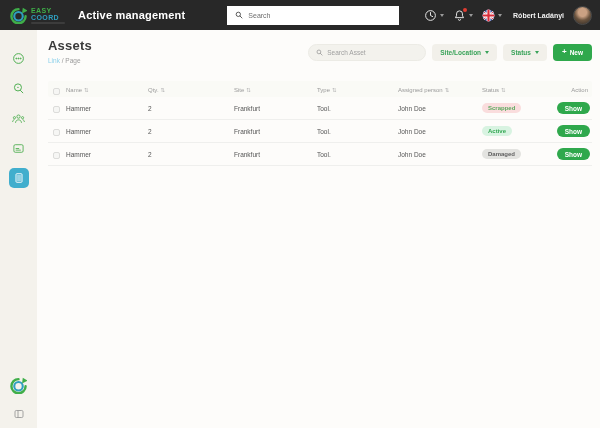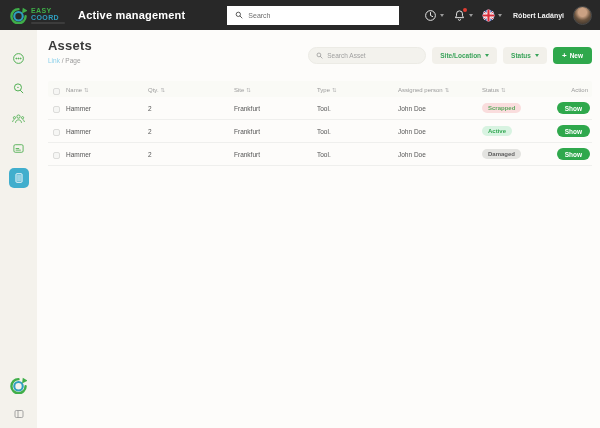--- a/index.html
+++ b/index.html
@@ -46,21 +46,21 @@
   .side-item.active { background:#41aecd; border-radius:5px; }
   .side-item.active svg { color:#fff; width:12px; height:12px; }
   .side-bottom { margin-top:auto; display:flex; flex-direction:column; align-items:center; gap:14px; }
   .side-logo { width:17px; height:17px; }
   .side-collapse { color:#9a9a9a; background:none; border:none; cursor:pointer; display:flex; }
   .side-collapse svg { width:12px; height:12px; }
 
   
   .content { position:absolute; top:30px; left:37px; width:563px; height:398px;
     background:#fdfcfa; padding:8px 8px 0 11px; }
-  .content-header { display:flex; align-items:flex-end; }
+  .content-header { display:flex; align-items:center; }
   .page-title { font-size:13px; font-weight:bold; color:#3a3a3a; letter-spacing:.2px; }
   .breadcrumb { margin-top:4px; font-size:6.5px; color:#9b9b9b; }
   .breadcrumb .bc-link { color:#8ed1ea; cursor:pointer; }
   .controls { margin-left:auto; margin-top:2px; display:flex; align-items:center; gap:6px; }
   .asset-search { width:118px; height:17px; background:#f3f2ed; border:1px solid #ecebe5;
     border-radius:9px; display:flex; align-items:center; padding:0 7px; gap:4px; }
   .asset-search svg { width:7px; height:7px; color:#8f8f8f; flex:0 0 auto; }
   .asset-search input { border:none; outline:none; background:transparent; width:100%;
     font-size:6.5px; color:#555; font-family:"Liberation Sans", sans-serif; }
   .asset-search input::placeholder { color:#9f9f9f; }

